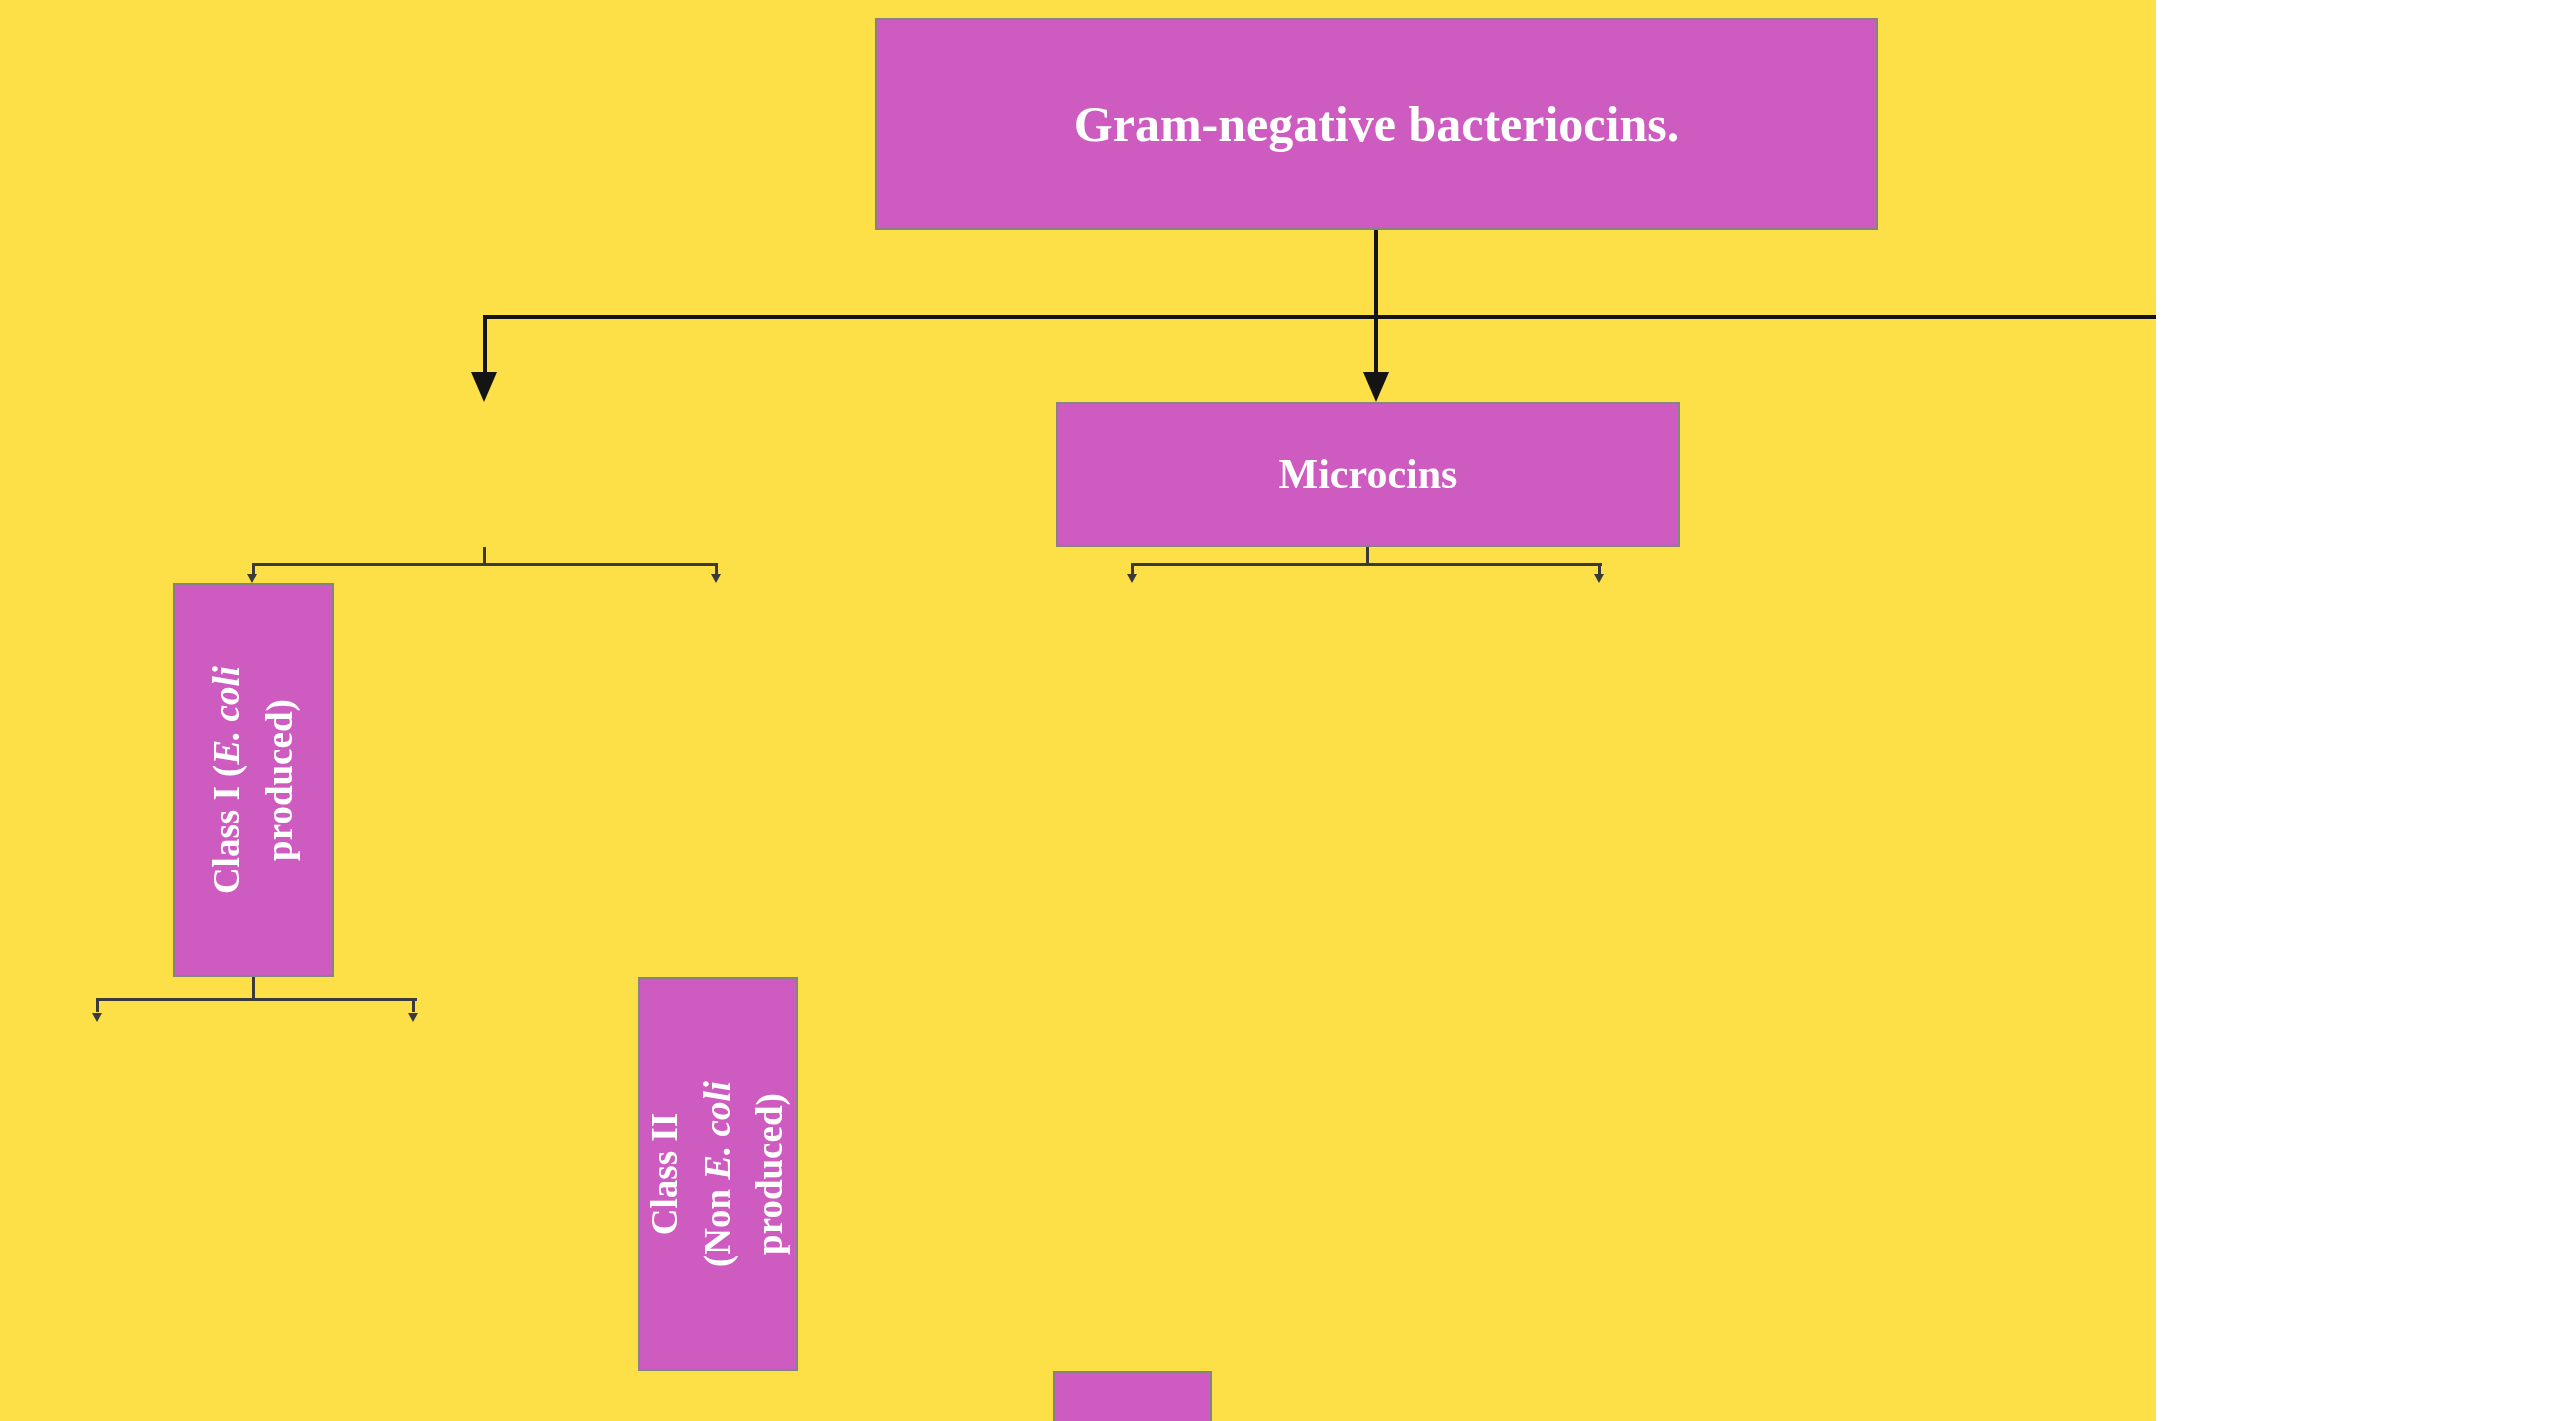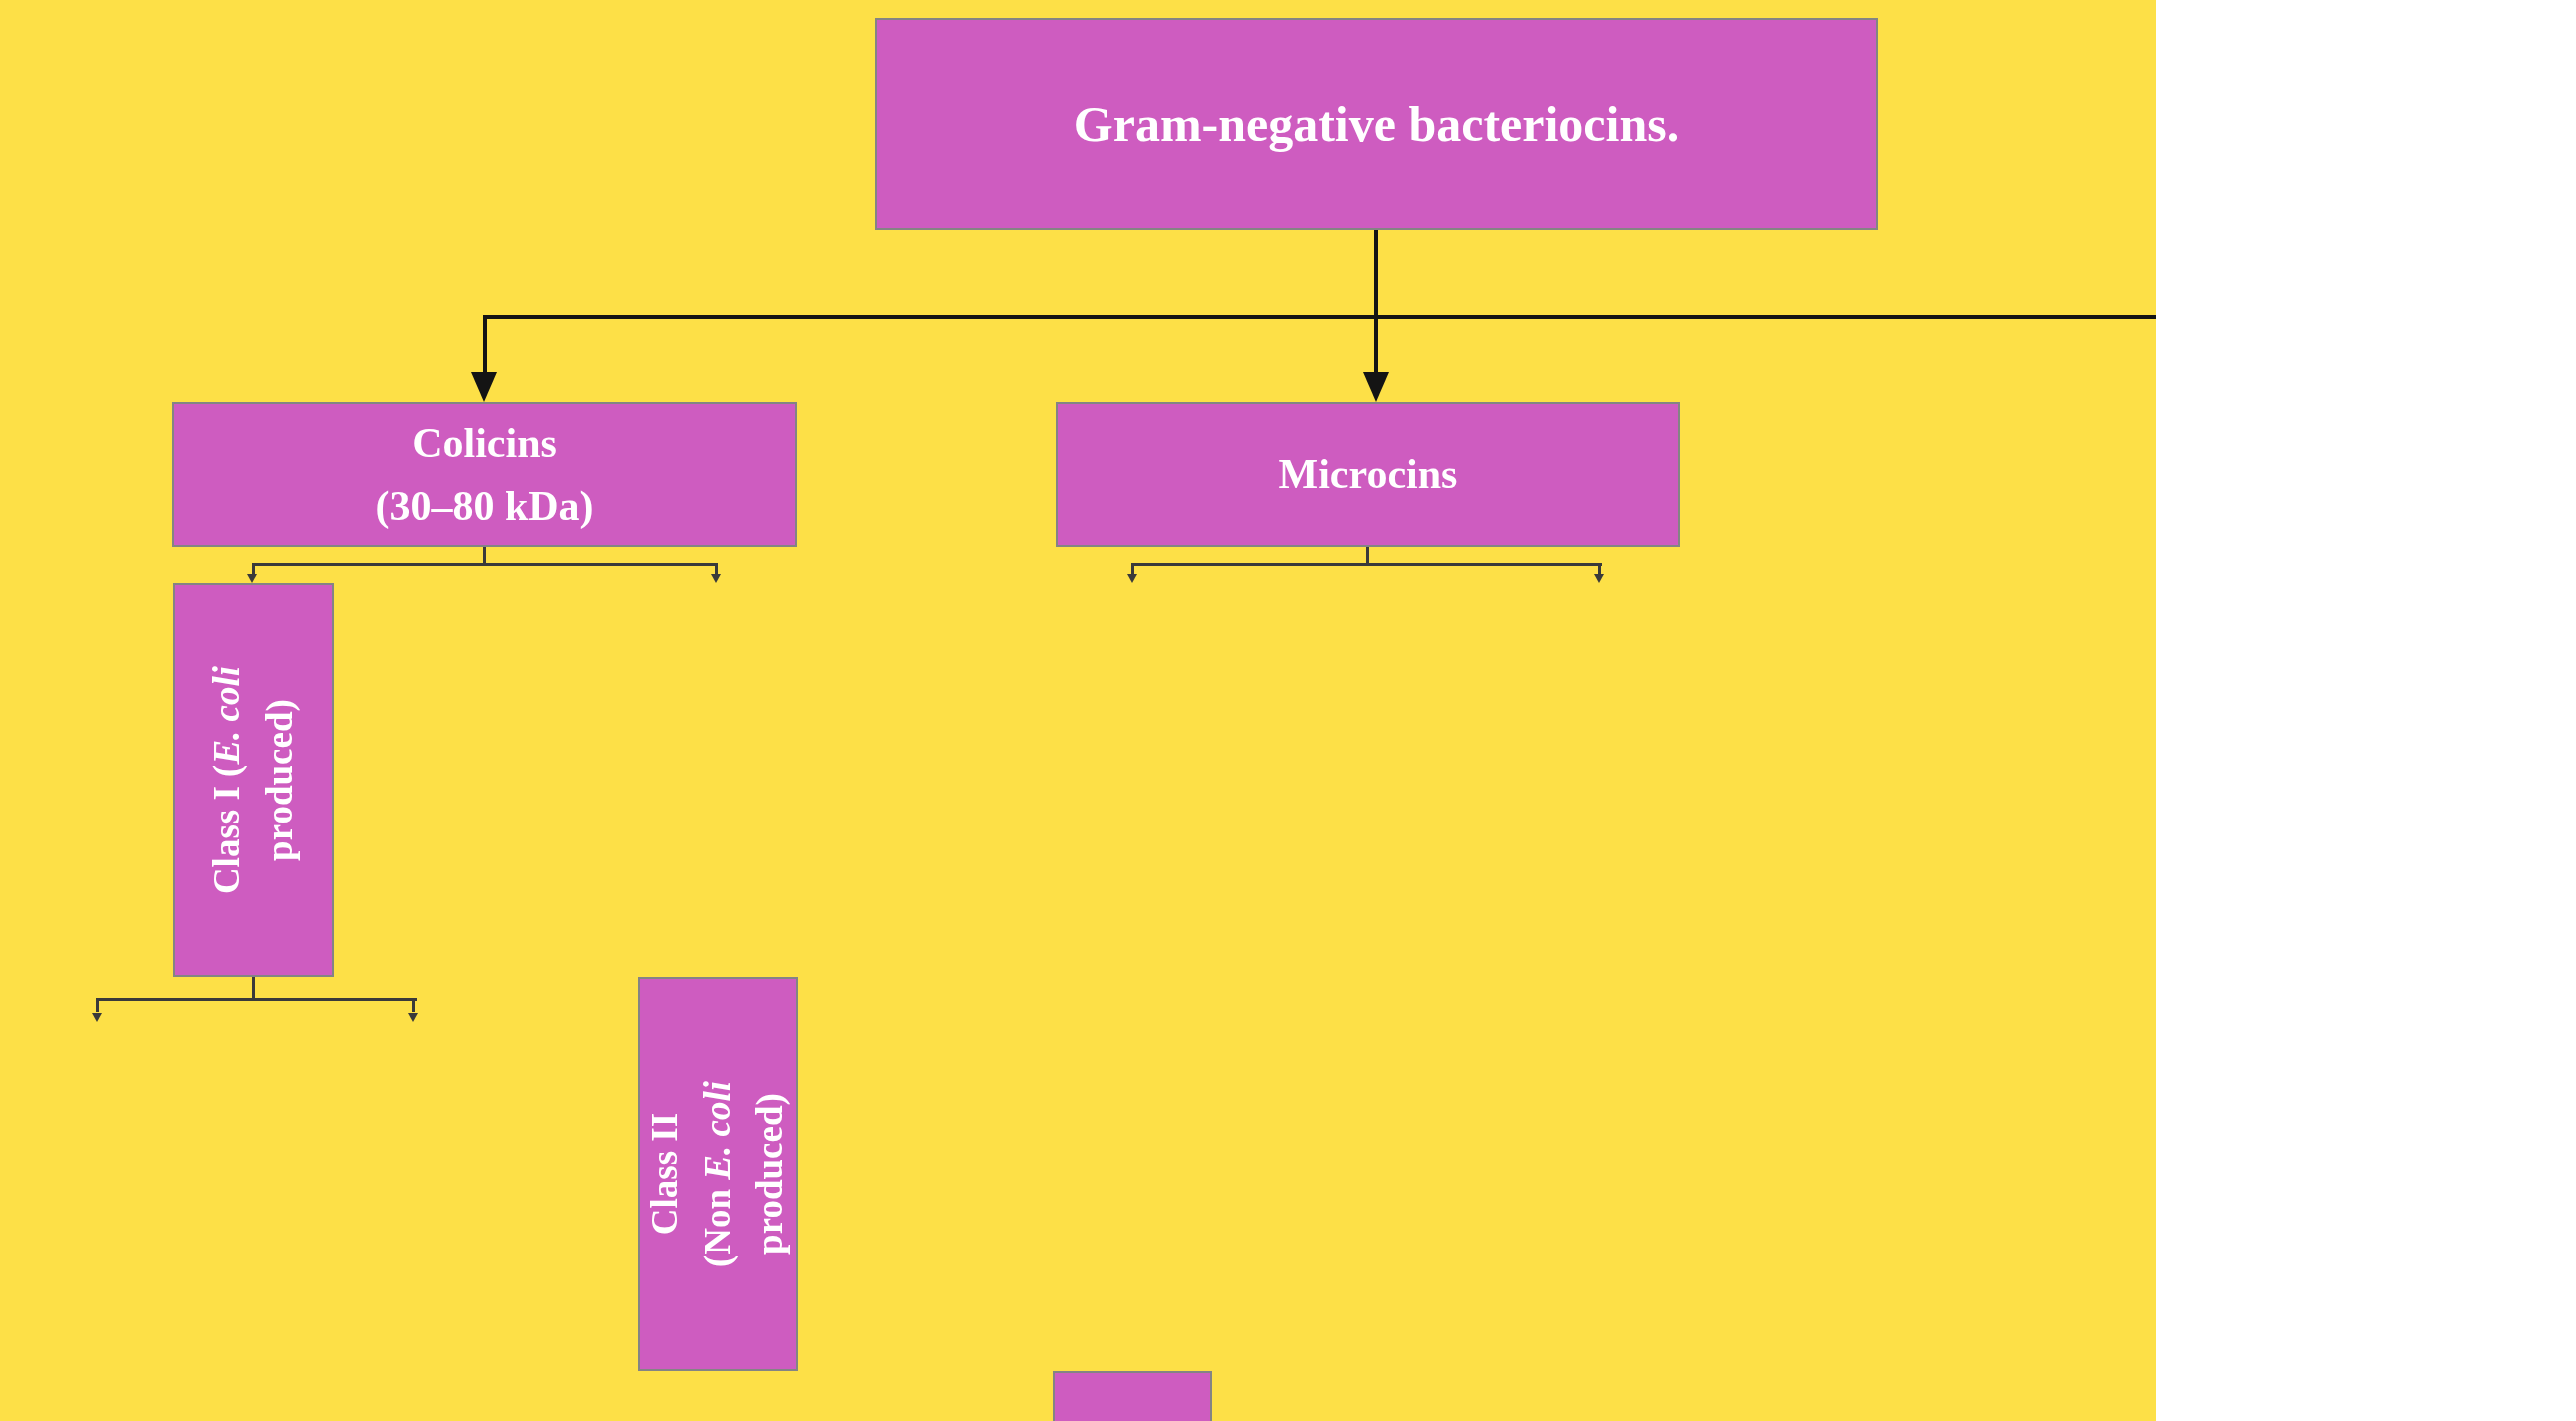--- a/index.html
+++ b/index.html
@@ -139,26 +139,20 @@
   <div class="sline" id="h-c1"></div>
   <div class="sline" id="vl-c1"></div>
   <div class="sline" id="vr-c1"></div>
   <div class="arrow-small" id="a-subia"></div>
   <div class="arrow-small" id="a-subib"></div>
 
   <div class="box" id="box-root">
     <div class="lines">Gram-negative bacteriocins.</div>
   </div>
 
-  <div class="box" id="box-colicins">
-    <div class="lines">
-      <div>Colicins</div>
-      <div>(30–80 kDa)</div>
-    </div>
-  </div>
 
   <div class="box" id="box-microcins">
     <div class="lines">
       <div>Microcins</div>
     </div>
   </div>
 
 
   <div class="box vbox" id="box-cclass1">
     <div class="vlabel r3">

